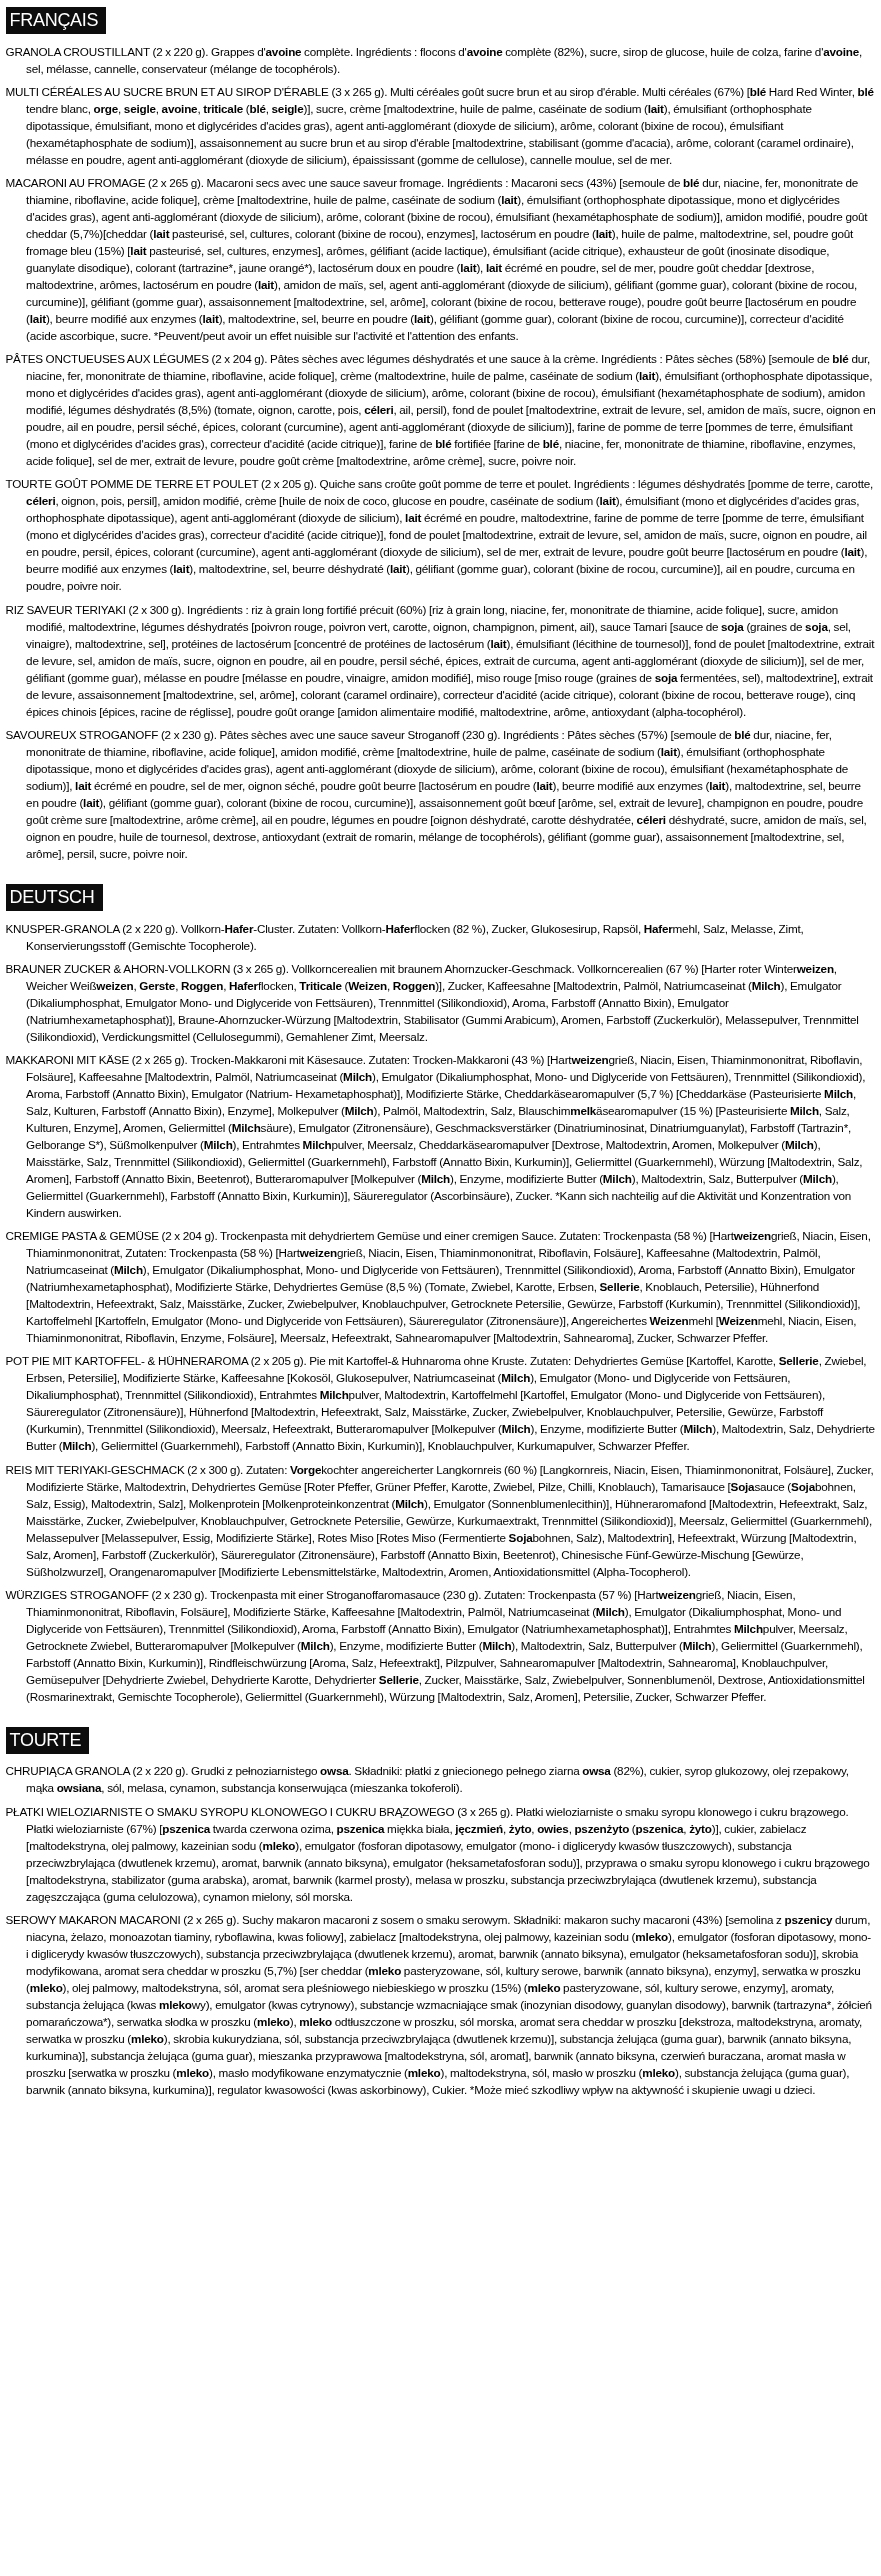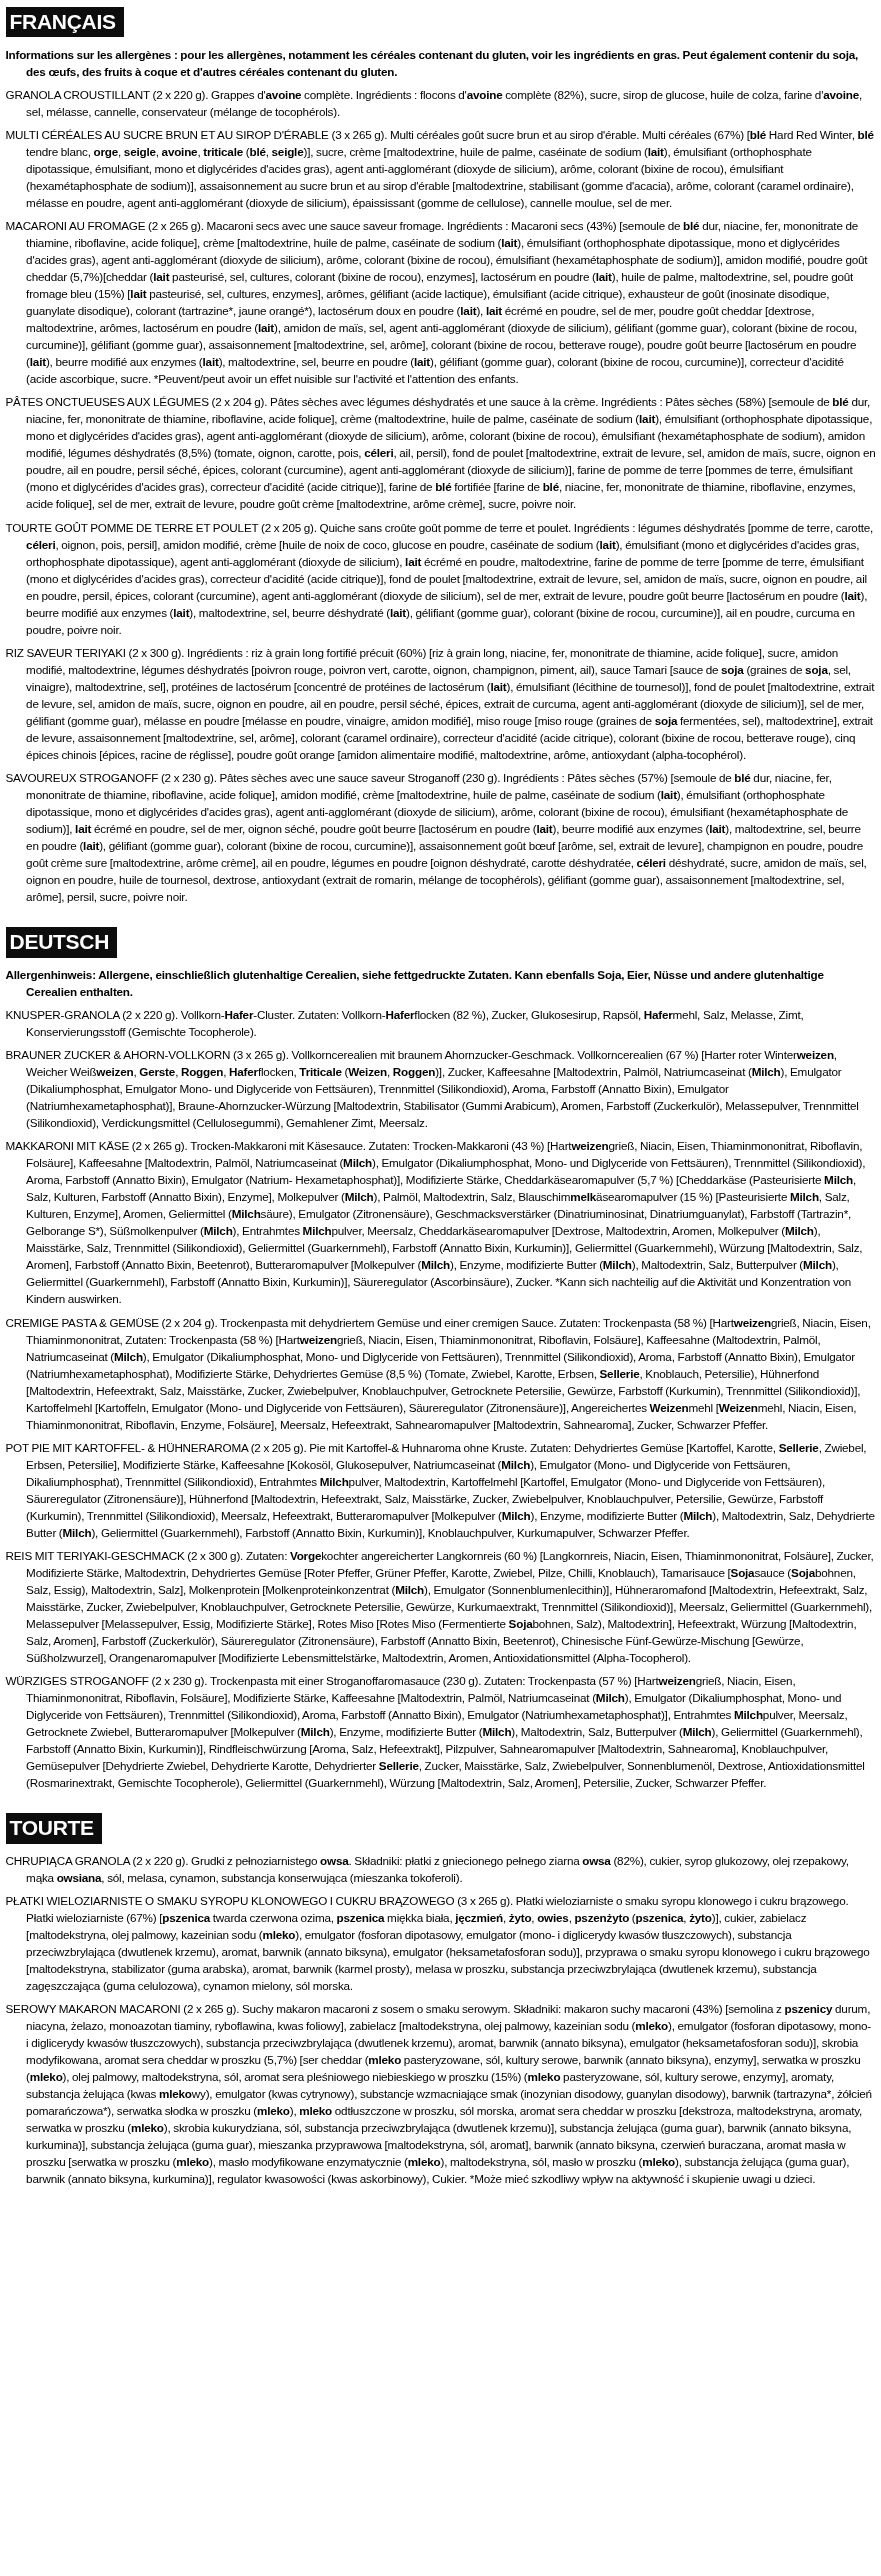--- a/index.html
+++ b/index.html
@@ -15,22 +15,22 @@
   .page {
     padding: 5.5px 5.5px 18px 5.5px;
   }
   .lang-section {
     margin: 0 0 20.6px 0;
   }
   .lang-header {
     display: inline-block;
     background: #0d0d0d;
     color: #ffffff;
-    font-weight: bold;
-    font-size: 21px;
+    font-weight: normal;
+    font-size: 18px;
     line-height: 1;
     letter-spacing: -0.3px;
     padding: 4.1px 8.2px 5.5px 4.1px;
     margin: 1.4px 0 8.2px 0;
   }
   .intro, .para {
     font-size: 11.7px;
     line-height: 17px;
     letter-spacing: -0.2px;
     margin: 0 0 6.2px 0;
@@ -50,28 +50,26 @@
 </style>
 </head>
 <body>
 
 <div class="page">
   <div id="sections-root">
   <section class="lang-section">
     <div class="lang-header">
       <span class="lang-header-label">FRANÇAIS</span>
     </div>
-    <p class="intro">Informations sur les allergènes : pour les allergènes, notamment les céréales contenant du gluten, voir les ingrédients en gras. Peut également contenir du soja, des œufs, des fruits à coque et d'autres céréales contenant du gluten.</p>
   <p class="para"><span class="product-name">GRANOLA CROUSTILLANT</span> (2 x 220 g). Grappes d'<b>avoine</b> complète. Ingrédients : flocons d'<b>avoine</b> complète (82%), sucre, sirop de glucose, huile de colza, farine d'<b>avoine</b>, sel, mélasse, cannelle, conservateur (mélange de tocophérols).</p><p class="para"><span class="product-name">MULTI CÉRÉALES AU SUCRE BRUN ET AU SIROP D'ÉRABLE</span> (3 x 265 g). Multi céréales goût sucre brun et au sirop d'érable. Multi céréales (67%) [<b>blé</b> Hard Red Winter, <b>blé</b> tendre blanc, <b>orge</b>, <b>seigle</b>, <b>avoine</b>, <b>triticale</b> (<b>blé</b>, <b>seigle</b>)], sucre, crème [maltodextrine, huile de palme, caséinate de sodium (<b>lait</b>), émulsifiant (orthophosphate dipotassique, émulsifiant, mono et diglycérides d'acides gras), agent anti-agglomérant (dioxyde de silicium), arôme, colorant (bixine de rocou), émulsifiant (hexamétaphosphate de sodium)], assaisonnement au sucre brun et au sirop d'érable [maltodextrine, stabilisant (gomme d'acacia), arôme, colorant (caramel ordinaire), mélasse en poudre, agent anti-agglomérant (dioxyde de silicium), épaississant (gomme de cellulose), cannelle moulue, sel de mer.</p><p class="para"><span class="product-name">MACARONI AU FROMAGE</span> (2 x 265 g). Macaroni secs avec une sauce saveur fromage. Ingrédients : Macaroni secs (43%) [semoule de <b>blé</b> dur, niacine, fer, mononitrate de thiamine, riboflavine, acide folique], crème [maltodextrine, huile de palme, caséinate de sodium (<b>lait</b>), émulsifiant (orthophosphate dipotassique, mono et diglycérides d'acides gras), agent anti-agglomérant (dioxyde de silicium), arôme, colorant (bixine de rocou), émulsifiant (hexamétaphosphate de sodium)], amidon modifié, poudre goût cheddar (5,7%)[cheddar (<b>lait</b> pasteurisé, sel, cultures, colorant (bixine de rocou), enzymes], lactosérum en poudre (<b>lait</b>), huile de palme, maltodextrine, sel, poudre goût fromage bleu (15%) [<b>lait</b> pasteurisé, sel, cultures, enzymes], arômes, gélifiant (acide lactique), émulsifiant (acide citrique), exhausteur de goût (inosinate disodique, guanylate disodique), colorant (tartrazine*, jaune orangé*), lactosérum doux en poudre (<b>lait</b>), <b>lait</b> écrémé en poudre, sel de mer, poudre goût cheddar [dextrose, maltodextrine, arômes, lactosérum en poudre (<b>lait</b>), amidon de maïs, sel, agent anti-agglomérant (dioxyde de silicium), gélifiant (gomme guar), colorant (bixine de rocou, curcumine)], gélifiant (gomme guar), assaisonnement [maltodextrine, sel, arôme], colorant (bixine de rocou, betterave rouge), poudre goût beurre [lactosérum en poudre (<b>lait</b>), beurre modifié aux enzymes (<b>lait</b>), maltodextrine, sel, beurre en poudre (<b>lait</b>), gélifiant (gomme guar), colorant (bixine de rocou, curcumine)], correcteur d'acidité (acide ascorbique, sucre. *Peuvent/peut avoir un effet nuisible sur l'activité et l'attention des enfants.</p><p class="para"><span class="product-name">PÂTES ONCTUEUSES AUX LÉGUMES</span> (2 x 204 g). Pâtes sèches avec légumes déshydratés et une sauce à la crème. Ingrédients : Pâtes sèches (58%) [semoule de <b>blé</b> dur, niacine, fer, mononitrate de thiamine, riboflavine, acide folique], crème (maltodextrine, huile de palme, caséinate de sodium (<b>lait</b>), émulsifiant (orthophosphate dipotassique, mono et diglycérides d'acides gras), agent anti-agglomérant (dioxyde de silicium), arôme, colorant (bixine de rocou), émulsifiant (hexamétaphosphate de sodium), amidon modifié, légumes déshydratés (8,5%) (tomate, oignon, carotte, pois, <b>céleri</b>, ail, persil), fond de poulet [maltodextrine, extrait de levure, sel, amidon de maïs, sucre, oignon en poudre, ail en poudre, persil séché, épices, colorant (curcumine), agent anti-agglomérant (dioxyde de silicium)], farine de pomme de terre [pommes de terre, émulsifiant (mono et diglycérides d'acides gras), correcteur d'acidité (acide citrique)], farine de <b>blé</b> fortifiée [farine de <b>blé</b>, niacine, fer, mononitrate de thiamine, riboflavine, enzymes, acide folique], sel de mer, extrait de levure, poudre goût crème [maltodextrine, arôme crème], sucre, poivre noir.</p><p class="para"><span class="product-name">TOURTE GOÛT POMME DE TERRE ET POULET</span> (2 x 205 g). Quiche sans croûte goût pomme de terre et poulet. Ingrédients : légumes déshydratés [pomme de terre, carotte, <b>céleri</b>, oignon, pois, persil], amidon modifié, crème [huile de noix de coco, glucose en poudre, caséinate de sodium (<b>lait</b>), émulsifiant (mono et diglycérides d'acides gras, orthophosphate dipotassique), agent anti-agglomérant (dioxyde de silicium), <b>lait</b> écrémé en poudre, maltodextrine, farine de pomme de terre [pomme de terre, émulsifiant (mono et diglycérides d'acides gras), correcteur d'acidité (acide citrique)], fond de poulet [maltodextrine, extrait de levure, sel, amidon de maïs, sucre, oignon en poudre, ail en poudre, persil, épices, colorant (curcumine), agent anti-agglomérant (dioxyde de silicium), sel de mer, extrait de levure, poudre goût beurre [lactosérum en poudre (<b>lait</b>), beurre modifié aux enzymes (<b>lait</b>), maltodextrine, sel, beurre déshydraté (<b>lait</b>), gélifiant (gomme guar), colorant (bixine de rocou, curcumine)], ail en poudre, curcuma en poudre, poivre noir.</p><p class="para"><span class="product-name">RIZ SAVEUR TERIYAKI</span> (2 x 300 g). Ingrédients : riz à grain long fortifié précuit (60%) [riz à grain long, niacine, fer, mononitrate de thiamine, acide folique], sucre, amidon modifié, maltodextrine, légumes déshydratés [poivron rouge, poivron vert, carotte, oignon, champignon, piment, ail), sauce Tamari [sauce de <b>soja</b> (graines de <b>soja</b>, sel, vinaigre), maltodextrine, sel], protéines de lactosérum [concentré de protéines de lactosérum (<b>lait</b>), émulsifiant (lécithine de tournesol)], fond de poulet [maltodextrine, extrait de levure, sel, amidon de maïs, sucre, oignon en poudre, ail en poudre, persil séché, épices, extrait de curcuma, agent anti-agglomérant (dioxyde de silicium)], sel de mer, gélifiant (gomme guar), mélasse en poudre [mélasse en poudre, vinaigre, amidon modifié], miso rouge [miso rouge (graines de <b>soja</b> fermentées, sel), maltodextrine], extrait de levure, assaisonnement [maltodextrine, sel, arôme], colorant (caramel ordinaire), correcteur d'acidité (acide citrique), colorant (bixine de rocou, betterave rouge), cinq épices chinois [épices, racine de réglisse], poudre goût orange [amidon alimentaire modifié, maltodextrine, arôme, antioxydant (alpha-tocophérol).</p><p class="para"><span class="product-name">SAVOUREUX STROGANOFF</span> (2 x 230 g). Pâtes sèches avec une sauce saveur Stroganoff (230 g). Ingrédients : Pâtes sèches (57%) [semoule de <b>blé</b> dur, niacine, fer, mononitrate de thiamine, riboflavine, acide folique], amidon modifié, crème [maltodextrine, huile de palme, caséinate de sodium (<b>lait</b>), émulsifiant (orthophosphate dipotassique, mono et diglycérides d'acides gras), agent anti-agglomérant (dioxyde de silicium), arôme, colorant (bixine de rocou), émulsifiant (hexamétaphosphate de sodium)], <b>lait</b> écrémé en poudre, sel de mer, oignon séché, poudre goût beurre [lactosérum en poudre (<b>lait</b>), beurre modifié aux enzymes (<b>lait</b>), maltodextrine, sel, beurre en poudre (<b>lait</b>), gélifiant (gomme guar), colorant (bixine de rocou, curcumine)], assaisonnement goût bœuf [arôme, sel, extrait de levure], champignon en poudre, poudre goût crème sure [maltodextrine, arôme crème], ail en poudre, légumes en poudre [oignon déshydraté, carotte déshydratée, <b>céleri</b> déshydraté, sucre, amidon de maïs, sel, oignon en poudre, huile de tournesol, dextrose, antioxydant (extrait de romarin, mélange de tocophérols), gélifiant (gomme guar), assaisonnement [maltodextrine, sel, arôme], persil, sucre, poivre noir.</p></section>
 
   <section class="lang-section">
     <div class="lang-header">
       <span class="lang-header-label">DEUTSCH</span>
     </div>
-    <p class="intro">Allergenhinweis: Allergene, einschließlich glutenhaltige Cerealien, siehe fettgedruckte Zutaten. Kann ebenfalls Soja, Eier, Nüsse und andere glutenhaltige Cerealien enthalten.</p>
   <p class="para"><span class="product-name">KNUSPER-GRANOLA</span> (2 x 220 g). Vollkorn-<b>Hafer</b>-Cluster. Zutaten: Vollkorn-<b>Hafer</b>flocken (82 %), Zucker, Glukosesirup, Rapsöl, <b>Hafer</b>mehl, Salz, Melasse, Zimt, Konservierungsstoff (Gemischte Tocopherole).</p><p class="para"><span class="product-name">BRAUNER ZUCKER &amp; AHORN-VOLLKORN</span> (3 x 265 g). Vollkorncerealien mit braunem Ahornzucker-Geschmack. Vollkorncerealien (67 %) [Harter roter Winter<b>weizen</b>, Weicher Weiß<b>weizen</b>, <b>Gerste</b>, <b>Roggen</b>, <b>Hafer</b>flocken, <b>Triticale</b> (<b>Weizen</b>, <b>Roggen</b>)], Zucker, Kaffeesahne [Maltodextrin, Palmöl, Natriumcaseinat (<b>Milch</b>), Emulgator (Dikaliumphosphat, Emulgator Mono- und Diglyceride von Fettsäuren), Trennmittel (Silikondioxid), Aroma, Farbstoff (Annatto Bixin), Emulgator (Natriumhexametaphosphat)], Braune-Ahornzucker-Würzung [Maltodextrin, Stabilisator (Gummi Arabicum), Aromen, Farbstoff (Zuckerkulör), Melassepulver, Trennmittel (Silikondioxid), Verdickungsmittel (Cellulosegummi), Gemahlener Zimt, Meersalz.</p><p class="para"><span class="product-name">MAKKARONI MIT KÄSE</span> (2 x 265 g). Trocken-Makkaroni mit Käsesauce. Zutaten: Trocken-Makkaroni (43 %) [Hart<b>weizen</b>grieß, Niacin, Eisen, Thiaminmononitrat, Riboflavin, Folsäure], Kaffeesahne [Maltodextrin, Palmöl, Natriumcaseinat (<b>Milch</b>), Emulgator (Dikaliumphosphat, Mono- und Diglyceride von Fettsäuren), Trennmittel (Silikondioxid), Aroma, Farbstoff (Annatto Bixin), Emulgator (Natrium- Hexametaphosphat)], Modifizierte Stärke, Cheddarkäsearomapulver (5,7 %) [Cheddarkäse (Pasteurisierte <b>Milch</b>, Salz, Kulturen, Farbstoff (Annatto Bixin), Enzyme], Molkepulver (<b>Milch</b>), Palmöl, Maltodextrin, Salz, Blauschim<b>melk</b>äsearomapulver (15 %) [Pasteurisierte <b>Milch</b>, Salz, Kulturen, Enzyme], Aromen, Geliermittel (<b>Milch</b>säure), Emulgator (Zitronensäure), Geschmacksverstärker (Dinatriuminosinat, Dinatriumguanylat), Farbstoff (Tartrazin*, Gelborange S*), Süßmolkenpulver (<b>Milch</b>), Entrahmtes <b>Milch</b>pulver, Meersalz, Cheddarkäsearomapulver [Dextrose, Maltodextrin, Aromen, Molkepulver (<b>Milch</b>), Maisstärke, Salz, Trennmittel (Silikondioxid), Geliermittel (Guarkernmehl), Farbstoff (Annatto Bixin, Kurkumin)], Geliermittel (Guarkernmehl), Würzung [Maltodextrin, Salz, Aromen], Farbstoff (Annatto Bixin, Beetenrot), Butteraromapulver [Molkepulver (<b>Milch</b>), Enzyme, modifizierte Butter (<b>Milch</b>), Maltodextrin, Salz, Butterpulver (<b>Milch</b>), Geliermittel (Guarkernmehl), Farbstoff (Annatto Bixin, Kurkumin)], Säureregulator (Ascorbinsäure), Zucker. *Kann sich nachteilig auf die Aktivität und Konzentration von Kindern auswirken.</p><p class="para"><span class="product-name">CREMIGE PASTA &amp; GEMÜSE</span> (2 x 204 g). Trockenpasta mit dehydriertem Gemüse und einer cremigen Sauce. Zutaten: Trockenpasta (58 %) [Hart<b>weizen</b>grieß, Niacin, Eisen, Thiaminmononitrat, Zutaten: Trockenpasta (58 %) [Hart<b>weizen</b>grieß, Niacin, Eisen, Thiaminmononitrat, Riboflavin, Folsäure], Kaffeesahne (Maltodextrin, Palmöl, Natriumcaseinat (<b>Milch</b>), Emulgator (Dikaliumphosphat, Mono- und Diglyceride von Fettsäuren), Trennmittel (Silikondioxid), Aroma, Farbstoff (Annatto Bixin), Emulgator (Natriumhexametaphosphat), Modifizierte Stärke, Dehydriertes Gemüse (8,5 %) (Tomate, Zwiebel, Karotte, Erbsen, <b>Sellerie</b>, Knoblauch, Petersilie), Hühnerfond [Maltodextrin, Hefeextrakt, Salz, Maisstärke, Zucker, Zwiebelpulver, Knoblauchpulver, Getrocknete Petersilie, Gewürze, Farbstoff (Kurkumin), Trennmittel (Silikondioxid)], Kartoffelmehl [Kartoffeln, Emulgator (Mono- und Diglyceride von Fettsäuren), Säureregulator (Zitronensäure)], Angereichertes <b>Weizen</b>mehl [<b>Weizen</b>mehl, Niacin, Eisen, Thiaminmononitrat, Riboflavin, Enzyme, Folsäure], Meersalz, Hefeextrakt, Sahnearomapulver [Maltodextrin, Sahnearoma], Zucker, Schwarzer Pfeffer.</p><p class="para"><span class="product-name">POT PIE MIT KARTOFFEL- &amp; HÜHNERAROMA</span> (2 x 205 g). Pie mit Kartoffel-&amp; Huhnaroma ohne Kruste. Zutaten: Dehydriertes Gemüse [Kartoffel, Karotte, <b>Sellerie</b>, Zwiebel, Erbsen, Petersilie], Modifizierte Stärke, Kaffeesahne [Kokosöl, Glukosepulver, Natriumcaseinat (<b>Milch</b>), Emulgator (Mono- und Diglyceride von Fettsäuren, Dikaliumphosphat), Trennmittel (Silikondioxid), Entrahmtes <b>Milch</b>pulver, Maltodextrin, Kartoffelmehl [Kartoffel, Emulgator (Mono- und Diglyceride von Fettsäuren), Säureregulator (Zitronensäure)], Hühnerfond [Maltodextrin, Hefeextrakt, Salz, Maisstärke, Zucker, Zwiebelpulver, Knoblauchpulver, Petersilie, Gewürze, Farbstoff (Kurkumin), Trennmittel (Silikondioxid), Meersalz, Hefeextrakt, Butteraromapulver [Molkepulver (<b>Milch</b>), Enzyme, modifizierte Butter (<b>Milch</b>), Maltodextrin, Salz, Dehydrierte Butter (<b>Milch</b>), Geliermittel (Guarkernmehl), Farbstoff (Annatto Bixin, Kurkumin)], Knoblauchpulver, Kurkumapulver, Schwarzer Pfeffer.</p><p class="para"><span class="product-name">REIS MIT TERIYAKI-GESCHMACK</span> (2 x 300 g). Zutaten: <b>Vorge</b>kochter angereicherter Langkornreis (60 %) [Langkornreis, Niacin, Eisen, Thiaminmononitrat, Folsäure], Zucker, Modifizierte Stärke, Maltodextrin, Dehydriertes Gemüse [Roter Pfeffer, Grüner Pfeffer, Karotte, Zwiebel, Pilze, Chilli, Knoblauch), Tamarisauce [<b>Soja</b>sauce (<b>Soja</b>bohnen, Salz, Essig), Maltodextrin, Salz], Molkenprotein [Molkenproteinkonzentrat (<b>Milch</b>), Emulgator (Sonnenblumenlecithin)], Hühneraromafond [Maltodextrin, Hefeextrakt, Salz, Maisstärke, Zucker, Zwiebelpulver, Knoblauchpulver, Getrocknete Petersilie, Gewürze, Kurkumaextrakt, Trennmittel (Silikondioxid)], Meersalz, Geliermittel (Guarkernmehl), Melassepulver [Melassepulver, Essig, Modifizierte Stärke], Rotes Miso [Rotes Miso (Fermentierte <b>Soja</b>bohnen, Salz), Maltodextrin], Hefeextrakt, Würzung [Maltodextrin, Salz, Aromen], Farbstoff (Zuckerkulör), Säureregulator (Zitronensäure), Farbstoff (Annatto Bixin, Beetenrot), Chinesische Fünf-Gewürze-Mischung [Gewürze, Süßholzwurzel], Orangenaromapulver [Modifizierte Lebensmittelstärke, Maltodextrin, Aromen, Antioxidationsmittel (Alpha-Tocopherol).</p><p class="para"><span class="product-name">WÜRZIGES STROGANOFF</span> (2 x 230 g). Trockenpasta mit einer Stroganoffaromasauce (230 g). Zutaten: Trockenpasta (57 %) [Hart<b>weizen</b>grieß, Niacin, Eisen, Thiaminmononitrat, Riboflavin, Folsäure], Modifizierte Stärke, Kaffeesahne [Maltodextrin, Palmöl, Natriumcaseinat (<b>Milch</b>), Emulgator (Dikaliumphosphat, Mono- und Diglyceride von Fettsäuren), Trennmittel (Silikondioxid), Aroma, Farbstoff (Annatto Bixin), Emulgator (Natriumhexametaphosphat)], Entrahmtes <b>Milch</b>pulver, Meersalz, Getrocknete Zwiebel, Butteraromapulver [Molkepulver (<b>Milch</b>), Enzyme, modifizierte Butter (<b>Milch</b>), Maltodextrin, Salz, Butterpulver (<b>Milch</b>), Geliermittel (Guarkernmehl), Farbstoff (Annatto Bixin, Kurkumin)], Rindfleischwürzung [Aroma, Salz, Hefeextrakt], Pilzpulver, Sahnearomapulver [Maltodextrin, Sahnearoma], Knoblauchpulver, Gemüsepulver [Dehydrierte Zwiebel, Dehydrierte Karotte, Dehydrierter <b>Sellerie</b>, Zucker, Maisstärke, Salz, Zwiebelpulver, Sonnenblumenöl, Dextrose, Antioxidationsmittel (Rosmarinextrakt, Gemischte Tocopherole), Geliermittel (Guarkernmehl), Würzung [Maltodextrin, Salz, Aromen], Petersilie, Zucker, Schwarzer Pfeffer.</p></section>
 
   <section class="lang-section">
     <div class="lang-header">
       <span class="lang-header-label">TOURTE</span>
     </div>
   <p class="para"><span class="product-name">CHRUPIĄCA GRANOLA</span> (2 x 220 g). Grudki z pełnoziarnistego <b>owsa</b>. Składniki: płatki z gniecionego pełnego ziarna <b>owsa</b> (82%), cukier, syrop glukozowy, olej rzepakowy, mąka <b>owsiana</b>, sól, melasa, cynamon, substancja konserwująca (mieszanka tokoferoli).</p><p class="para"><span class="product-name">PŁATKI WIELOZIARNISTE O SMAKU SYROPU KLONOWEGO I CUKRU BRĄZOWEGO</span> (3 x 265 g). Płatki wieloziarniste o smaku syropu klonowego i cukru brązowego. Płatki wieloziarniste (67%) [<b>pszenica</b> twarda czerwona ozima, <b>pszenica</b> miękka biała, <b>jęczmień</b>, <b>żyto</b>, <b>owies</b>, <b>pszenżyto</b> (<b>pszenica</b>, <b>żyto</b>)], cukier, zabielacz [maltodekstryna, olej palmowy, kazeinian sodu (<b>mleko</b>), emulgator (fosforan dipotasowy, emulgator (mono- i diglicerydy kwasów tłuszczowych), substancja przeciwzbrylająca (dwutlenek krzemu), aromat, barwnik (annato biksyna), emulgator (heksametafosforan sodu)], przyprawa o smaku syropu klonowego i cukru brązowego [maltodekstryna, stabilizator (guma arabska), aromat, barwnik (karmel prosty), melasa w proszku, substancja przeciwzbrylająca (dwutlenek krzemu), substancja zagęszczająca (guma celulozowa), cynamon mielony, sól morska.</p><p class="para"><span class="product-name">SEROWY MAKARON MACARONI</span> (2 x 265 g). Suchy makaron macaroni z sosem o smaku serowym. Składniki: makaron suchy macaroni (43%) [semolina z <b>pszenicy</b> durum, niacyna, żelazo, monoazotan tiaminy, ryboflawina, kwas foliowy], zabielacz [maltodekstryna, olej palmowy, kazeinian sodu (<b>mleko</b>), emulgator (fosforan dipotasowy, mono- i diglicerydy kwasów tłuszczowych), substancja przeciwzbrylająca (dwutlenek krzemu), aromat, barwnik (annato biksyna), emulgator (heksametafosforan sodu)], skrobia modyfikowana, aromat sera cheddar w proszku (5,7%) [ser cheddar (<b>mleko</b> pasteryzowane, sól, kultury serowe, barwnik (annato biksyna), enzymy], serwatka w proszku (<b>mleko</b>), olej palmowy, maltodekstryna, sól, aromat sera pleśniowego niebieskiego w proszku (15%) (<b>mleko</b> pasteryzowane, sól, kultury serowe, enzymy], aromaty, substancja żelująca (kwas <b>mleko</b>wy), emulgator (kwas cytrynowy), substancje wzmacniające smak (inozynian disodowy, guanylan disodowy), barwnik (tartrazyna*, żółcień pomarańczowa*), serwatka słodka w proszku (<b>mleko</b>), <b>mleko</b> odtłuszczone w proszku, sól morska, aromat sera cheddar w proszku [dekstroza, maltodekstryna, aromaty, serwatka w proszku (<b>mleko</b>), skrobia kukurydziana, sól, substancja przeciwzbrylająca (dwutlenek krzemu)], substancja żelująca (guma guar), barwnik (annato biksyna, kurkumina)], substancja żelująca (guma guar), mieszanka przyprawowa [maltodekstryna, sól, aromat], barwnik (annato biksyna, czerwień buraczana, aromat masła w proszku [serwatka w proszku (<b>mleko</b>), masło modyfikowane enzymatycznie (<b>mleko</b>), maltodekstryna, sól, masło w proszku (<b>mleko</b>), substancja żelująca (guma guar), barwnik (annato biksyna, kurkumina)], regulator kwasowości (kwas askorbinowy), Cukier. *Może mieć szkodliwy wpływ na aktywność i skupienie uwagi u dzieci.</p></section>
 </div>
 </div>
 

